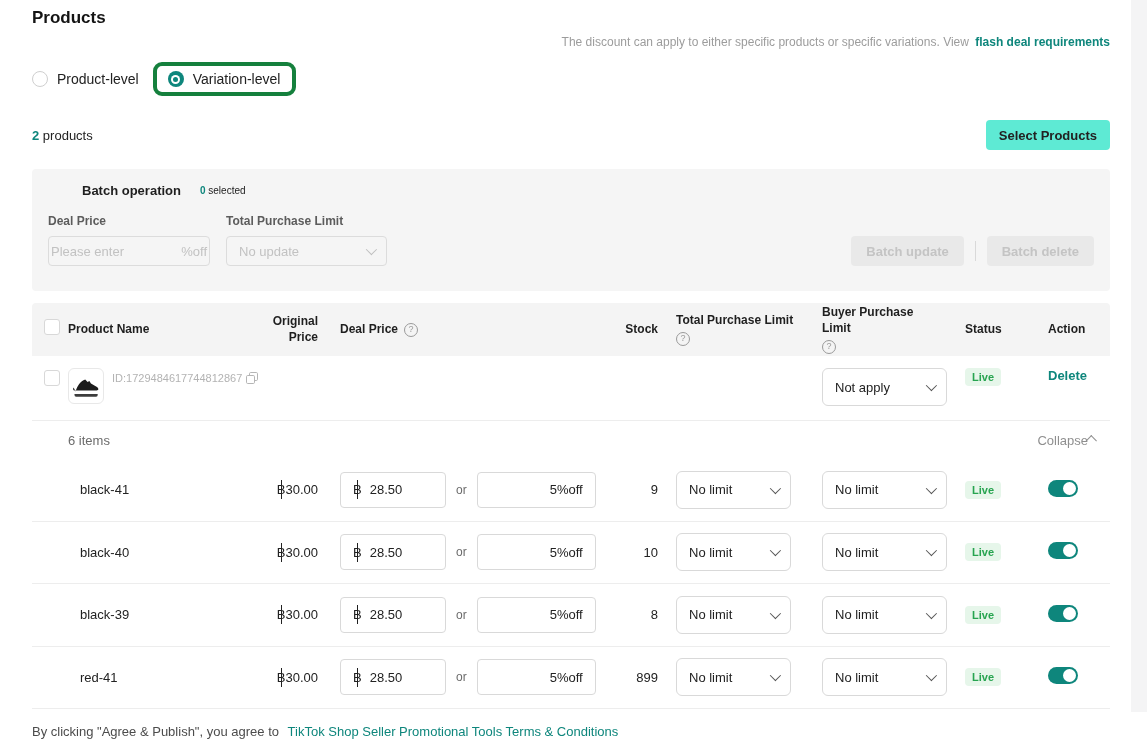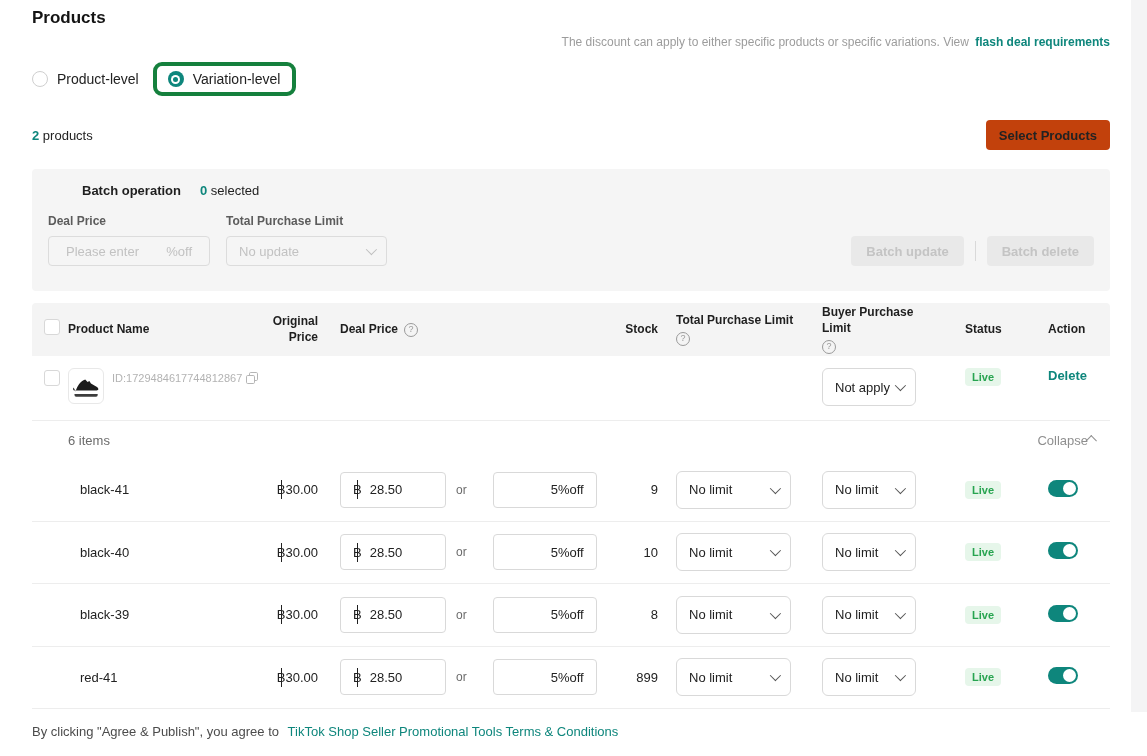--- a/index.html
+++ b/index.html
@@ -23,33 +23,33 @@
   .radio.sel{ border:none; background:#0e867c; display:flex; align-items:center; justify-content:center; }
   .r-mid{ width:9px; height:9px; border-radius:50%; background:#fff; display:flex; align-items:center; justify-content:center; }
   .r-dot{ width:5px; height:5px; border-radius:50%; background:#0e867c; }
   .annotation-box{ margin-left:14px; border:4px solid #15803d; border-radius:9px; padding:5px 12px 5px 11px; }
 
   
   .toolbar-row{ margin-top:24px; display:flex; align-items:center; justify-content:space-between;gap:28px; }
   .count-text{ font-size:13px; color:#222; }
   .count-text b{ color:#0e867c; font-weight:700; }
   .btn{ border:none; border-radius:4px; font-family:inherit; font-size:13px; cursor:pointer; }
-  .btn-gray{ background:#c2410c; color:#222; font-weight:600; height:30px; padding:0 13px; }
+  .btn-gray{ background:#5eead4; color:#222; font-weight:600; height:30px; padding:0 13px; }
 
   
   .batch-panel{ margin-top:19px; background:#f5f5f5; border-radius:4px; padding:14px 16px 20px 16px; height:122px; }
   .batch-top{ display:flex; align-items:center; gap:19px; }
   .batch-title{ font-weight:700; font-size:13px; color:#1f1f1f;padding-left:34px; }
-  .batch-selected{ font-size:13px; color:#222; }
+  .batch-selected{ font-size:10px; color:#222; }
   .batch-selected b{ color:#0e867c; font-weight:700; }
   .batch-body{ display:flex; align-items:flex-end; justify-content:space-between; margin-top:16px; }
   .fields{ display:flex; gap:16px; }
   .field{ display:flex; flex-direction:column; gap:8px; }
   .field-label{ font-size:12px; color:#5c5c5c; font-weight:600; }
-  .dis-input{ width:162px; height:30px; border:1px solid #dcdcdc; border-radius:4px; display:flex; align-items:center; padding:0 17px; color:#c2c2c2; background:transparent; justify-content:space-between; font-size:13px; }
+  .dis-input{ width:162px; height:30px; border:1px solid #dcdcdc; border-radius:4px; display:flex; align-items:center; padding:0 2px; color:#c2c2c2; background:transparent; justify-content:space-between; font-size:13px; }
   .dis-select{ width:161px; height:30px; border:1px solid #dcdcdc; border-radius:4px; display:flex; align-items:center; justify-content:space-between; padding:0 12px; color:#c2c2c2; font-size:13px; }
   .batch-actions{ display:flex; align-items:center; }
   .btn-disabled{ background:#e9e9e9; color:#c4c4c4; height:30px; padding:0 15px; font-weight:600; cursor:default; }
   .vdiv{ width:1px; height:20px; background:#d9d9d9; margin:0 11px; }
 
   
   .chev{ width:8px; height:8px; border-right:1.6px solid #555; border-bottom:1.6px solid #555; transform:rotate(45deg) translateY(-2px); display:inline-block; }
   .chev.dis{ border-color:#bfbfbf; }
   .chev.up{ transform:rotate(225deg) translateY(-1px); border-color:#8f8f8f; }
 
@@ -74,37 +74,37 @@
   .prow{ grid-template-columns:36px 734px 131px 83px 94px; align-items:start; padding:12px 0 14px 0; border-bottom:1px solid #ededed; }
   .prow .c-check{ padding-top:2px; }
   .pinfo{ display:flex; gap:8px; }
   .pimg{ width:36px; height:36px; border:1px solid #e8e8e8; border-radius:6px; background:#fff; display:flex; align-items:center; justify-content:center; overflow:hidden; flex:0 0 36px; }
   .pmeta{ width:200px; }
   .pname{ font-size:13px; color:#222; line-height:20px; }
   .pid{ margin-top:4px; font-size:11px; color:#b3b3b3; display:flex; align-items:center; gap:4px; }
   .copy-ic{ display:inline-flex; cursor:pointer; }
 
   .select{ height:38px; border:1px solid #d9d9d9; border-radius:6px; background:#fff; display:flex; align-items:center; justify-content:space-between; padding:0 12px; font-size:13px; color:#222; cursor:pointer; }
-  .sel-prod{ width:94px; }
+  .sel-prod{ width:125px; }
   .badge{ display:inline-block; background:#e6f6ea; color:#27a450; font-size:11px; font-weight:700; border-radius:4px; padding:2px 7px; line-height:14px; }
   .link-del{ color:#0e867c; font-weight:600; font-size:13px; text-decoration:none; }
 
   
   .vghead{ height:38px; display:flex; align-items:center; justify-content:space-between; padding:0 14px 0 36px; }
   .vitems{ color:#6b6b6b; font-size:13px; }
   .collapse{ display:flex; align-items:center; color:#8f8f8f; font-size:13px; cursor:pointer; }
 
   
   .vrow{ height:62.5px; border-bottom:1px solid #ededed; }
   .vname{ padding-left:12px; font-size:13px; color:#222; }
   .orig{ text-align:right; font-size:13px; color:#222; }
   .dealcell{ padding-left:22px; display:flex; align-items:center; }
   .input-box{ height:36px; border:1px solid #d9d9d9; border-radius:4px; background:#fff; display:flex; align-items:center; padding:0 12px; }
   .price-input{ width:106px; gap:8px; }
-  .pct-input{ width:104px;margin-left:16px; }
+  .pct-input{ width:119px; }
   .in{ border:none; outline:none; width:100%; font-family:inherit; font-size:13px; color:#222; background:transparent; }
   .in.pct{ text-align:right; }
   .or{ margin:0 10px; color:#6b6b6b; font-size:12px; }
   .stockcell{ text-align:right; font-size:13px; color:#222; }
 
   .baht{ position:relative; display:inline-block; font-style:normal; }
   .baht::after{ content:""; position:absolute; left:50%; top:-2px; bottom:-2px; width:1px; background:currentColor; }
 
   .toggle{ width:30px; height:17px; border-radius:9px; background:#0e867c; display:inline-block; position:relative; cursor:pointer; }
   .toggle .knob{ position:absolute; right:2px; top:2px; width:13px; height:13px; border-radius:50%; background:#fff; }

